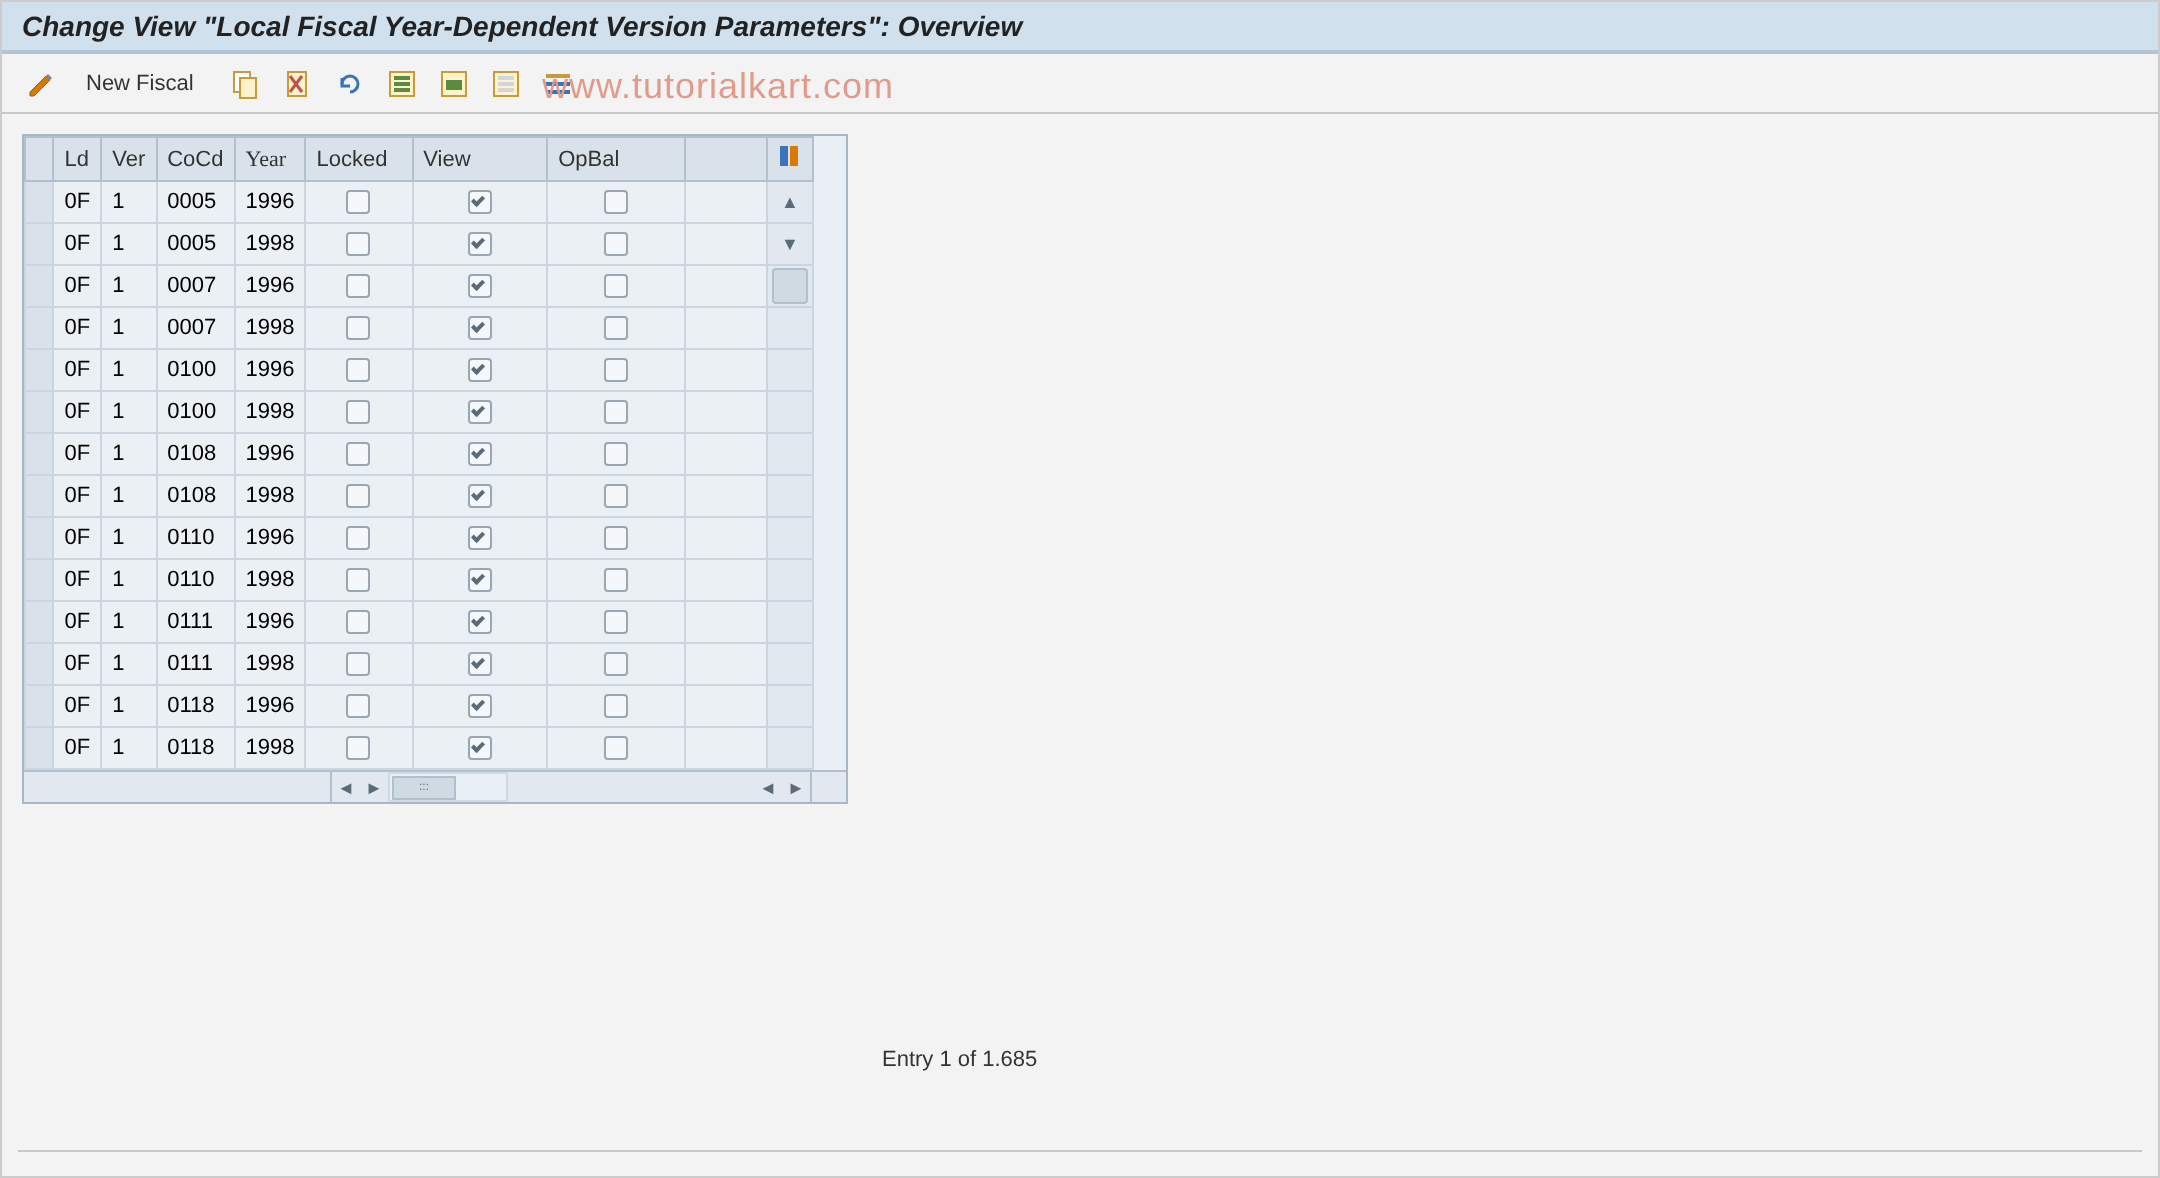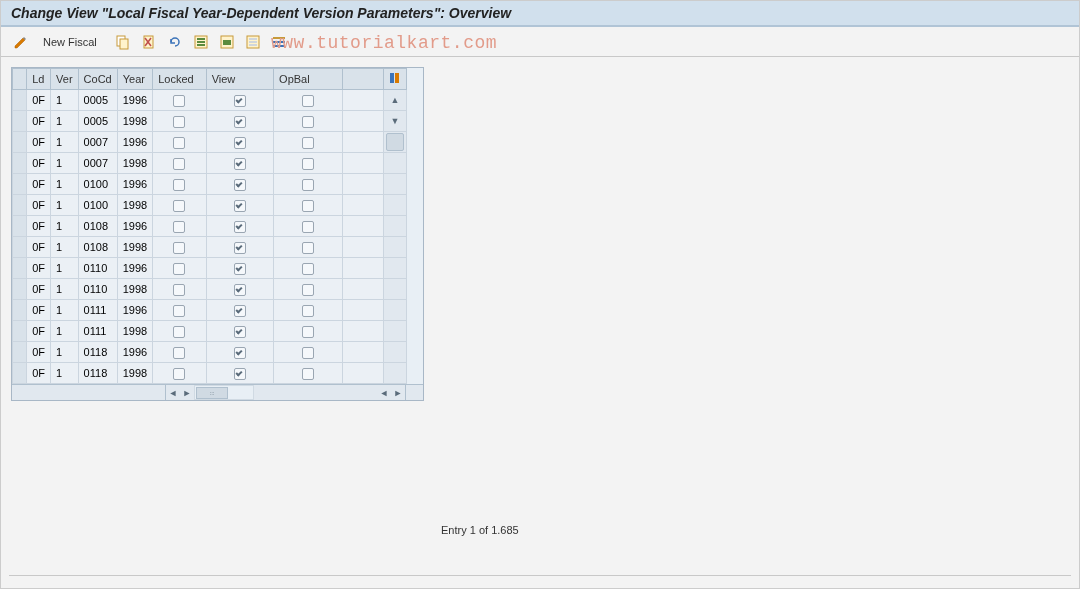--- a/index.html
+++ b/index.html
@@ -3,38 +3,38 @@
   <meta charset="utf-8">
   <style>
     * { box-sizing: border-box; margin: 0; padding: 0; font-family: Arial, Helvetica, sans-serif; }
     body { background: #f3f3f3; width: 1080px; height: 589px; overflow: hidden; position: relative; border: 1px solid #ccc; }
     
     .title-bar { background: #d1e0ed; padding: 4px 10px; font-style: italic; font-weight: bold; font-size: 14px; height: 24px; color: #222; }
     .title-bar-line { height: 2px; background: #b0c4d6; }
     
     .toolbar { padding: 5px 10px; height: 30px; display: flex; align-items: center; gap: 6px; border-bottom: 1px solid #c8c8c8; }
     
-    .watermark { position: absolute; left: 270px; top: 32px; font-size: 18px; color: #E29B8A; font-weight: 400; letter-spacing: 0.5px; font-family: Liberation Mono, monospace; }
+    .watermark { position: absolute; left: 270px; top: 32px; font-size: 18px; color: #E29B8A; font-weight: 400; letter-spacing: 0.5px; font-family: Liberation Sans, sans-serif; }
     
     .icon-btn { width: 20px; height: 20px; display: inline-flex; align-items: center; justify-content: center; cursor: pointer; border-radius: 2px; }
     
     .new-entries { font-size: 11px; color: #333; padding: 2px 6px; cursor: pointer; margin-right: 4px; }
     
     .table-wrap { margin: 10px; width: 413px; border: 1px solid #a8b7c6; position: relative; background: #e8eff5; }
     .table-scroll { display:flex; }
     .tbl { border-collapse: collapse; width: 395px; font-size: 11px; }
     .tbl th { background: #d9e2ea; border: 1px solid #b0c0ce; padding: 3px 5px; text-align: left; font-weight: normal; height: 20px; color: #333; position: relative; }
     .tbl td { border: 1px solid #cbd5df; padding: 0 5px; height: 21px; background: #ebf0f5; }
     .tbl tr:nth-child(even) td { background: #ebf0f5; }
     
     .row-sel { width: 15px; background: #d9e2ea !important; border: 1px solid #b0c0ce; cursor: pointer; }
     .col-ld { width: 22px; margin-top: 48px; }
     .col-ver { width: 25px; }
     .col-cocd { width: 35px; }
-    .col-year { width: 33px; }
+    .col-year { width: 33px; font-family: Liberation Serif, serif; }
     .col-locked { width: 55px; }
     .col-litem { width: 75px; }
     .col-opbal { width: 75px; }
     .col-extra { width: 48px; }
     
     .corner-btn { width:16px; background: linear-gradient(#ffe9a8, #ffc83d); border: 1px solid #a88b2a; text-align:center; cursor:pointer; }
     
     .cb-cell { text-align: center; }
     .cb { width: 12px; height: 12px; display: inline-block; border: 1px solid #9aa6b2; border-radius: 2px; background: #f5f8fb; vertical-align: middle; position: relative; }
     .cb.checked::after { content: ""; position: absolute; left: 1px; top: 2px; width: 4px; height: 2px; border-left: 2px solid #5a6b7a; border-bottom: 2px solid #5a6b7a; transform: rotate(-45deg); }

